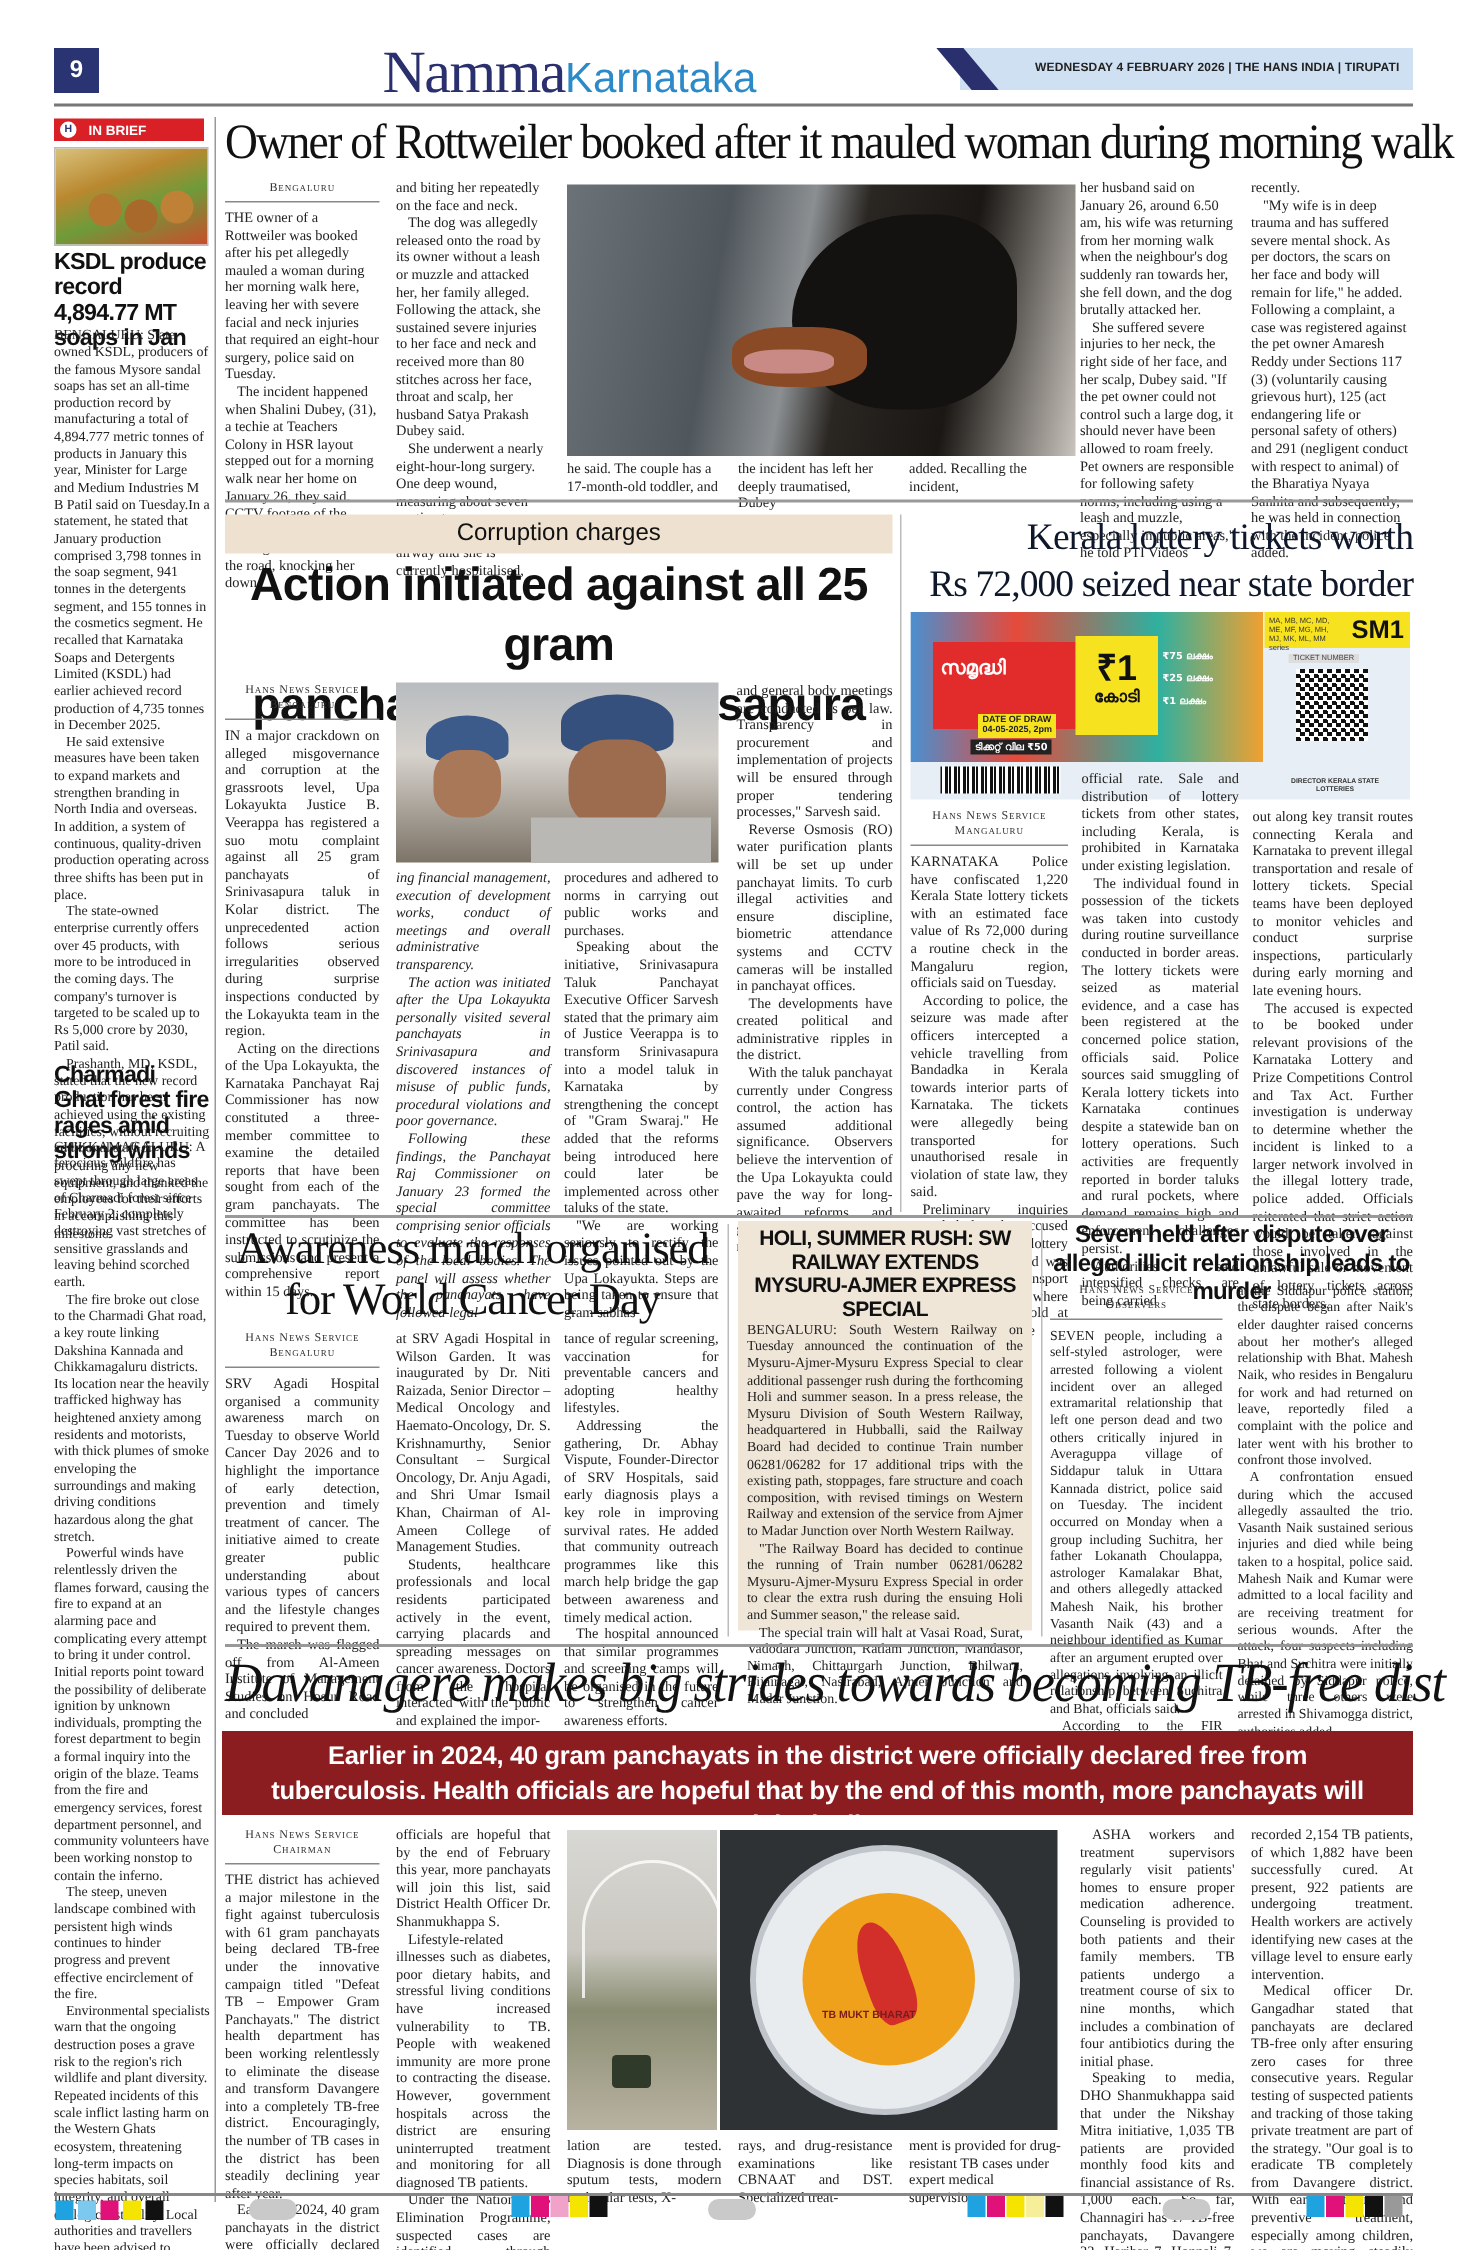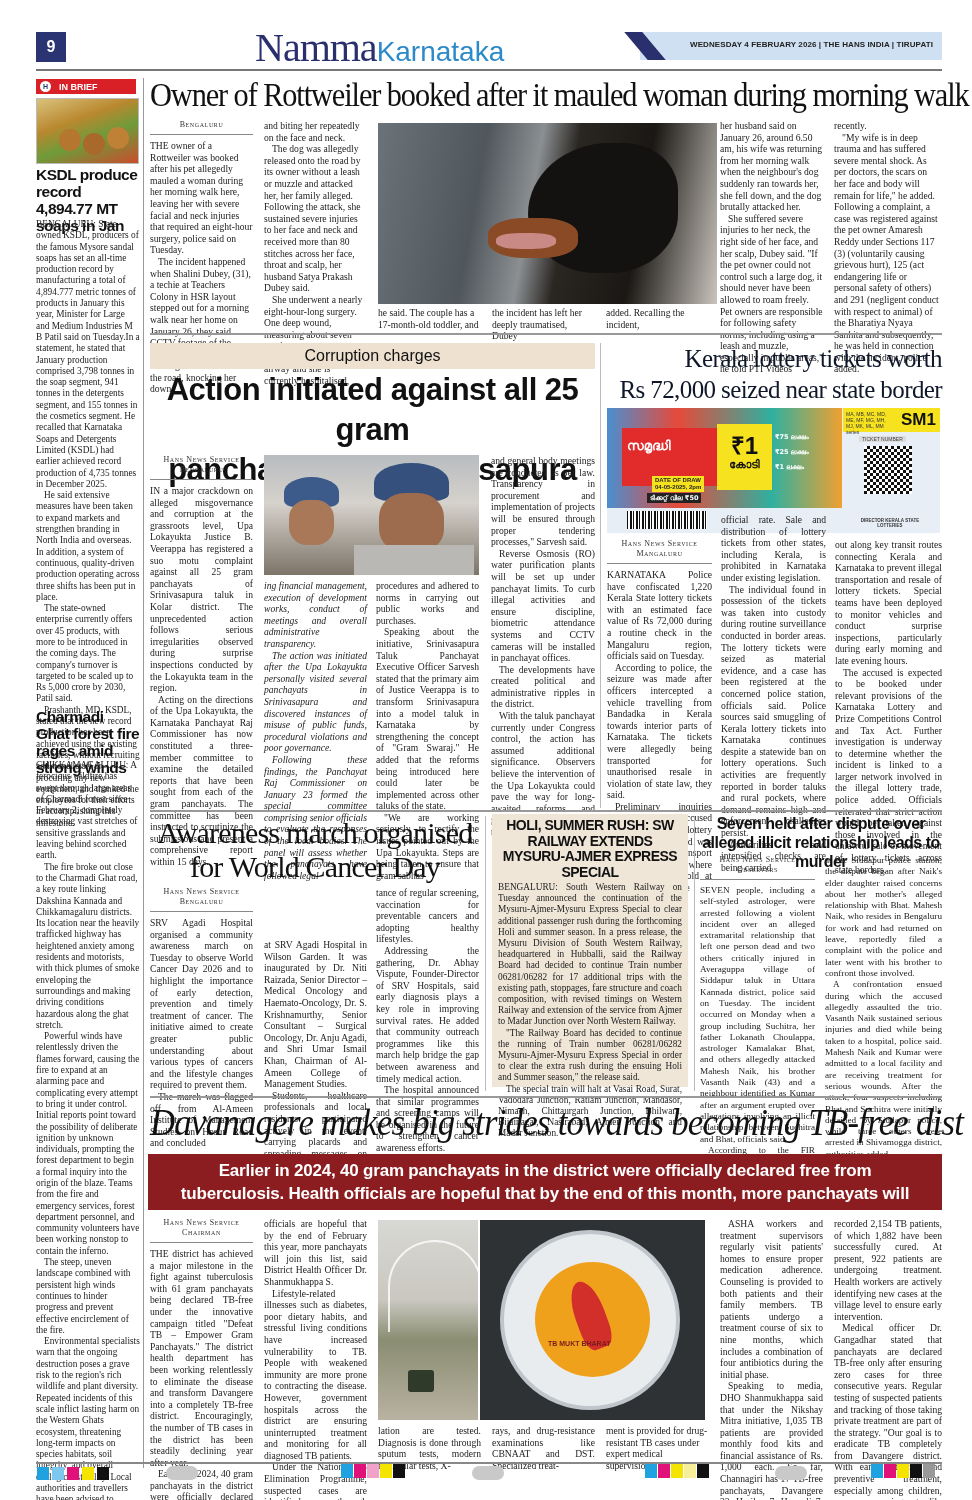--- a/index.html
+++ b/index.html
@@ -193,21 +193,21 @@
   <div>Awareness march organised</div>
   <div>for World Cancer Day</div>
 </div>
 <div class="abs" style="left:150px;top:887px;width:103px;">
   <div class="byline" style="text-transform:none;font-variant:small-caps;"><span>Hans News Service</span><br><span>Bengaluru</span></div>
   <div class="body-text justify">
     <p class="first">SRV Agadi Hospital organised a community awareness march on Tuesday to observe World Cancer Day 2026 and to highlight the importance of early detection, prevention and timely treatment of cancer. The initiative aimed to create greater public understanding about various types of cancers and the lifestyle changes required to prevent them.</p>
     <p>The march was flagged off from Al-Ameen Institute of Management Studies on Hosur Road and concluded</p>
   </div>
 </div>
-<div class="abs body-text justify" style="left:264px;top:939px;width:103px;font-family:Liberation Serif, serif;">
+<div class="abs body-text justify" style="left:264px;top:887px;width:103px;font-family:Liberation Serif, serif;">
   <p class="first">at SRV Agadi Hospital in Wilson Garden. It was inaugurated by Dr. Niti Raizada, Senior Director – Medical Oncology and Haemato-Oncology, Dr. S. Krishnamurthy, Senior Consultant – Surgical Oncology, Dr. Anju Agadi, and Shri Umar Ismail Khan, Chairman of Al-Ameen College of Management Studies.</p>
   <p>Students, healthcare professionals and local residents participated actively in the event, carrying placards and spreading messages on cancer awareness. Doctors from the hospital interacted with the public and explained the impor-</p>
 </div>
 <div class="abs body-text justify" style="left:376px;top:887px;width:103px;">
   <p class="first">tance of regular screening, vaccination for preventable cancers and adopting healthy lifestyles.</p>
   <p>Addressing the gathering, Dr. Abhay Vispute, Founder-Director of SRV Hospitals, said early diagnosis plays a key role in improving survival rates. He added that community outreach programmes like this march help bridge the gap between awareness and timely medical action.</p>
   <p>The hospital announced that similar programmes and screening camps will be organised in the future to strengthen cancer awareness efforts.</p>
 </div>
 <div class="vr" style="left:485px;top:816px;height:275px;"></div>
 

